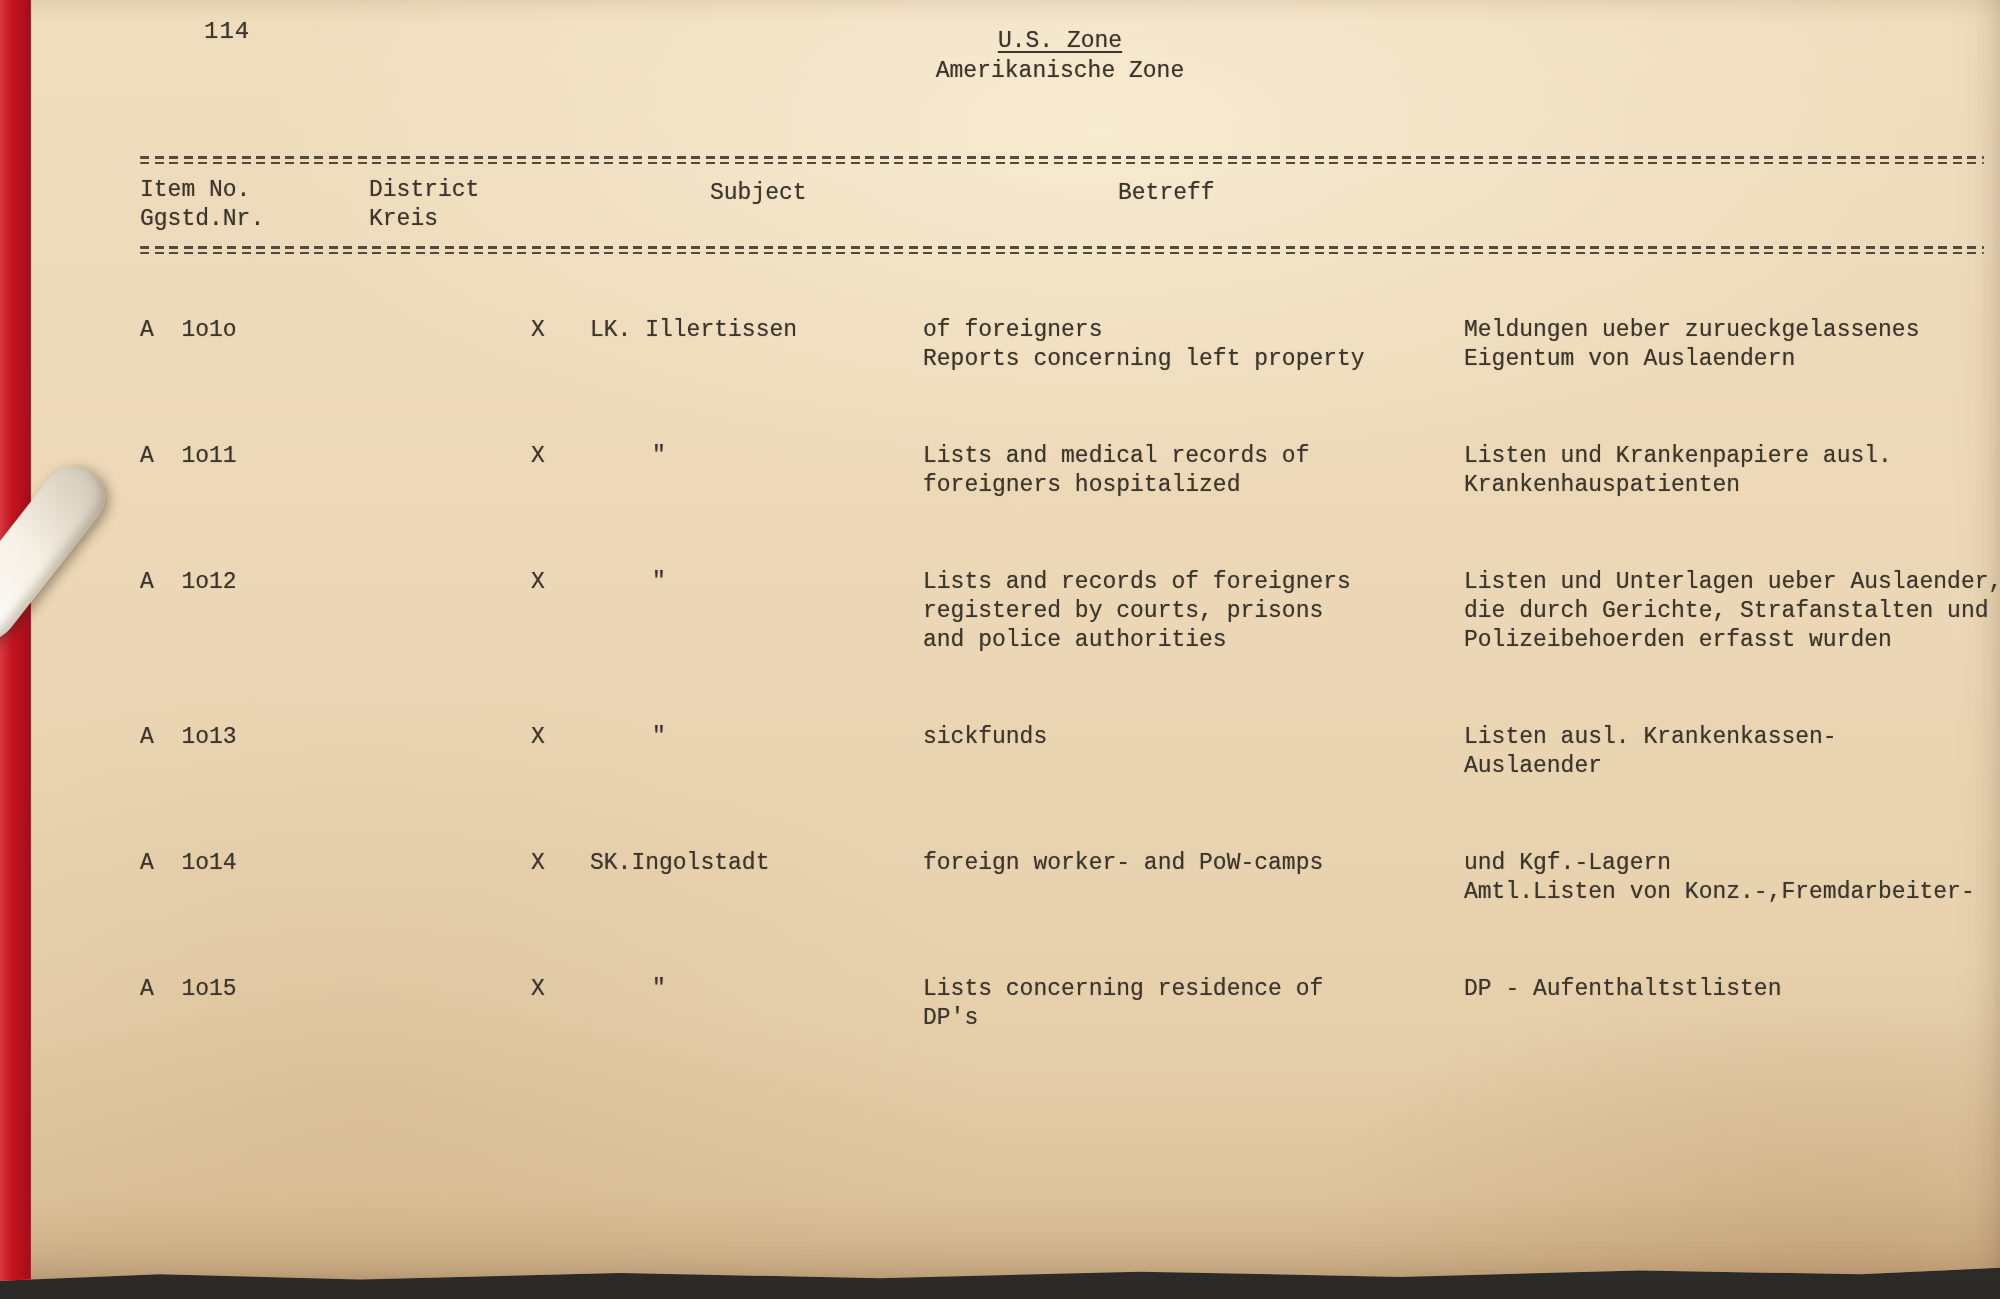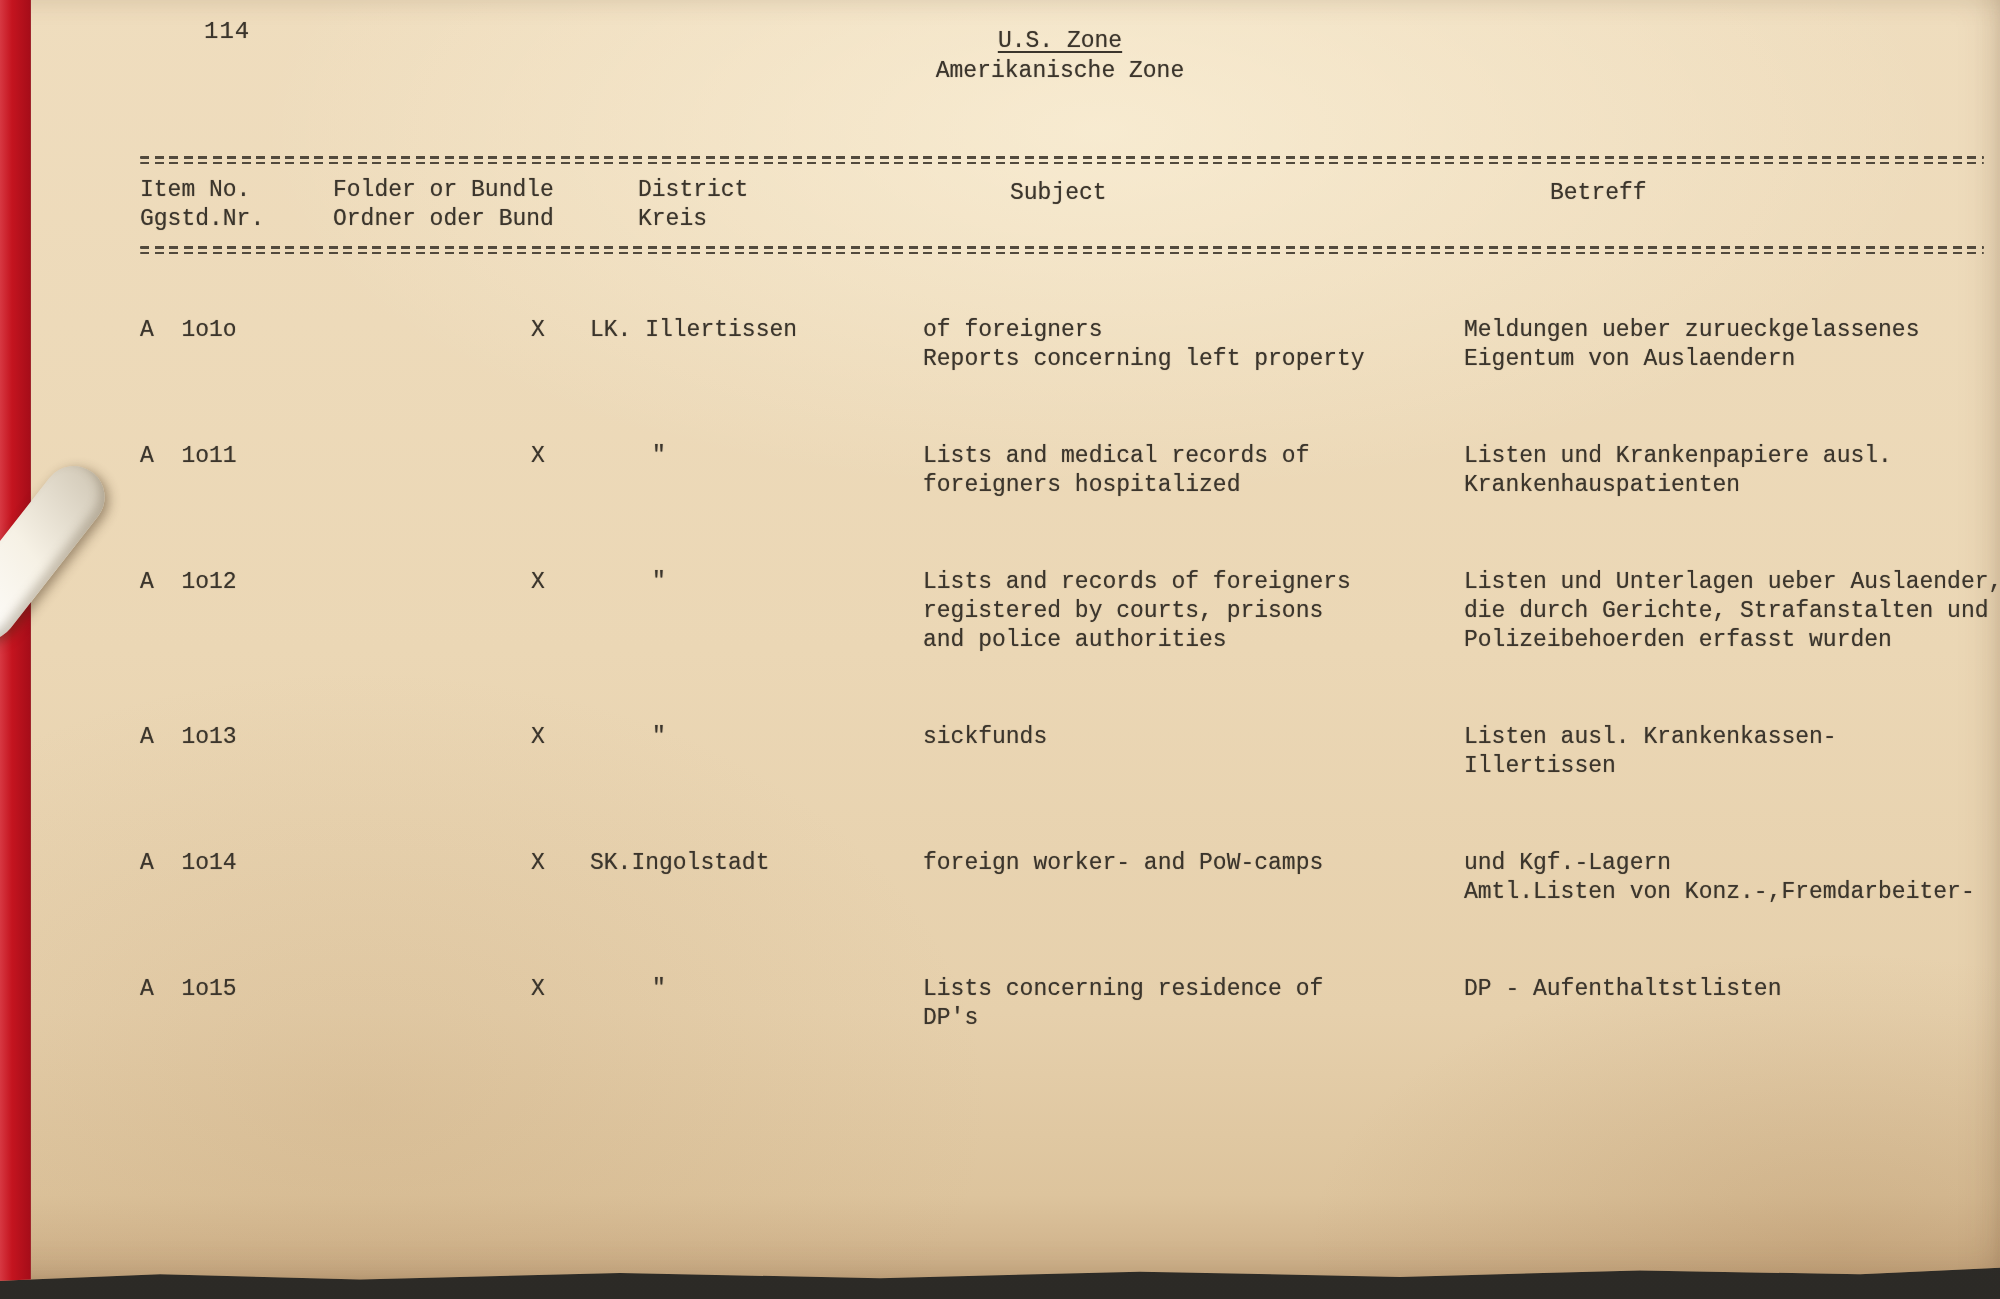--- a/index.html
+++ b/index.html
@@ -27,21 +27,21 @@
     border-right:1px solid rgba(96,18,20,.45);
   }
   .ink{color:#3b352c;text-shadow:0 0 1px rgba(59,53,44,.55);}
   .page-number{position:absolute;left:204px;top:18px;font-size:24px;letter-spacing:1px;}
   .heading{position:absolute;top:26px;left:120px;right:0;text-align:center;font-size:23px;line-height:30px;}
   .heading .title{text-decoration:underline;text-underline-offset:4px;text-decoration-thickness:2px;}
   .content{position:absolute;top:156px;left:0;right:0;padding:0 16px 0 140px;font-size:23px;line-height:29px;}
   .dashline i{display:block;height:2.5px;border-radius:1px;
     background:repeating-linear-gradient(90deg,rgba(74,66,54,.95) 0 9px,rgba(74,66,54,0) 9px 14.5px);}
   .dashline i + i{margin-top:3px;}
-  .thead{display:grid;grid-template-columns:193px 305px 372px 540px 1fr;padding:12px 0 12px;}
+  .thead{display:grid;grid-template-columns:193px 305px 372px 540px 1fr;padding:12px 0 12px;gap:36px;}
   .hc div{white-space:pre;}
   .hc.single{padding-top:3px;}
   .tbody{padding-top:62px;}
   .trow{display:grid;grid-template-columns:385px 53px 327px 535px 1fr;margin-bottom:68px;align-items:start;gap:6px;}
   .trow > div{white-space:pre;}
   .c-district.ditto{padding-left:62px;}
   .curl{
     position:absolute;left:-72px;top:522px;width:204px;height:62px;border-radius:34px;
     transform:rotate(-52deg);
     background:linear-gradient(105deg,#ffffff 0%,#f6f1e5 50%,#cfc6b4 100%);
@@ -64,24 +64,20 @@
   <div class="content">
     <div class="dashline">
       <i></i>
         <i></i>
     </div>
 
     <div class="thead">
       <div class="hc">
         <div>Item No.</div>
         <div>Ggstd.Nr.</div>
-      </div>
-      <div class="hc">
-        <div>Folder or Bundle</div>
-        <div>Ordner oder Bund</div>
       </div>
       <div class="hc">
         <div>District</div>
         <div>Kreis</div>
       </div>
       <div class="hc single">
         <div>Subject</div>
       </div>
       <div class="hc single">
         <div>Betreff</div>
@@ -116,21 +112,21 @@
     <div class="c-district ditto">"</div>
     <div class="c-subject"><div>Lists and records of foreigners</div><div>registered by courts, prisons</div><div>and police authorities</div></div>
     <div class="c-betreff"><div>Listen und Unterlagen ueber Auslaender,</div><div>die durch Gerichte, Strafanstalten und</div><div>Polizeibehoerden erfasst wurden</div></div>
   </div>
 
   <div class="trow">
     <div class="c-item">A  1o13</div>
     <div class="c-x">X</div>
     <div class="c-district ditto">"</div>
     <div class="c-subject"><div>sickfunds</div></div>
-    <div class="c-betreff"><div>Listen ausl. Krankenkassen-</div><div>Illertissen</div></div>
+    <div class="c-betreff"><div>Listen ausl. Krankenkassen-</div><div>Auslaender</div></div>
   </div>
 
   <div class="trow">
     <div class="c-item">A  1o14</div>
     <div class="c-x">X</div>
     <div class="c-district">SK.Ingolstadt</div>
     <div class="c-subject"><div>foreign worker- and PoW-camps</div></div>
     <div class="c-betreff"><div>und Kgf.-Lagern</div><div>Amtl.Listen von Konz.-,Fremdarbeiter-</div></div>
   </div>
 

